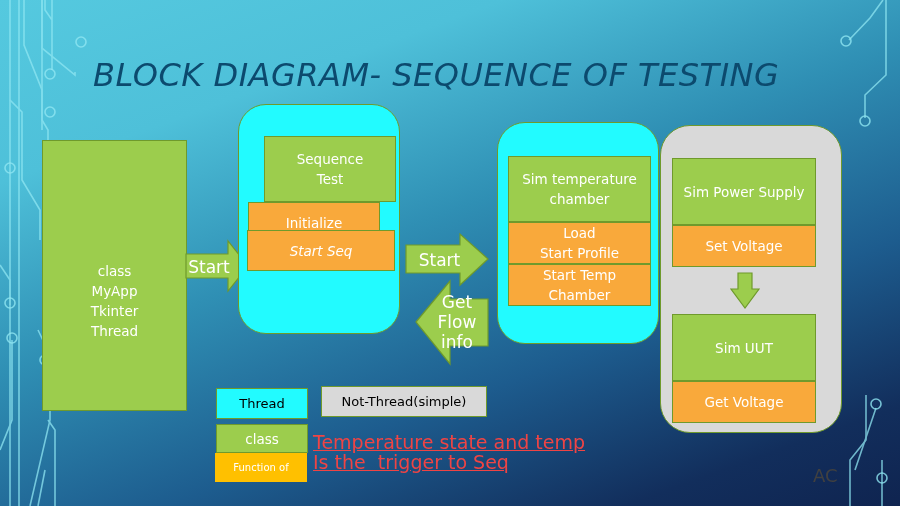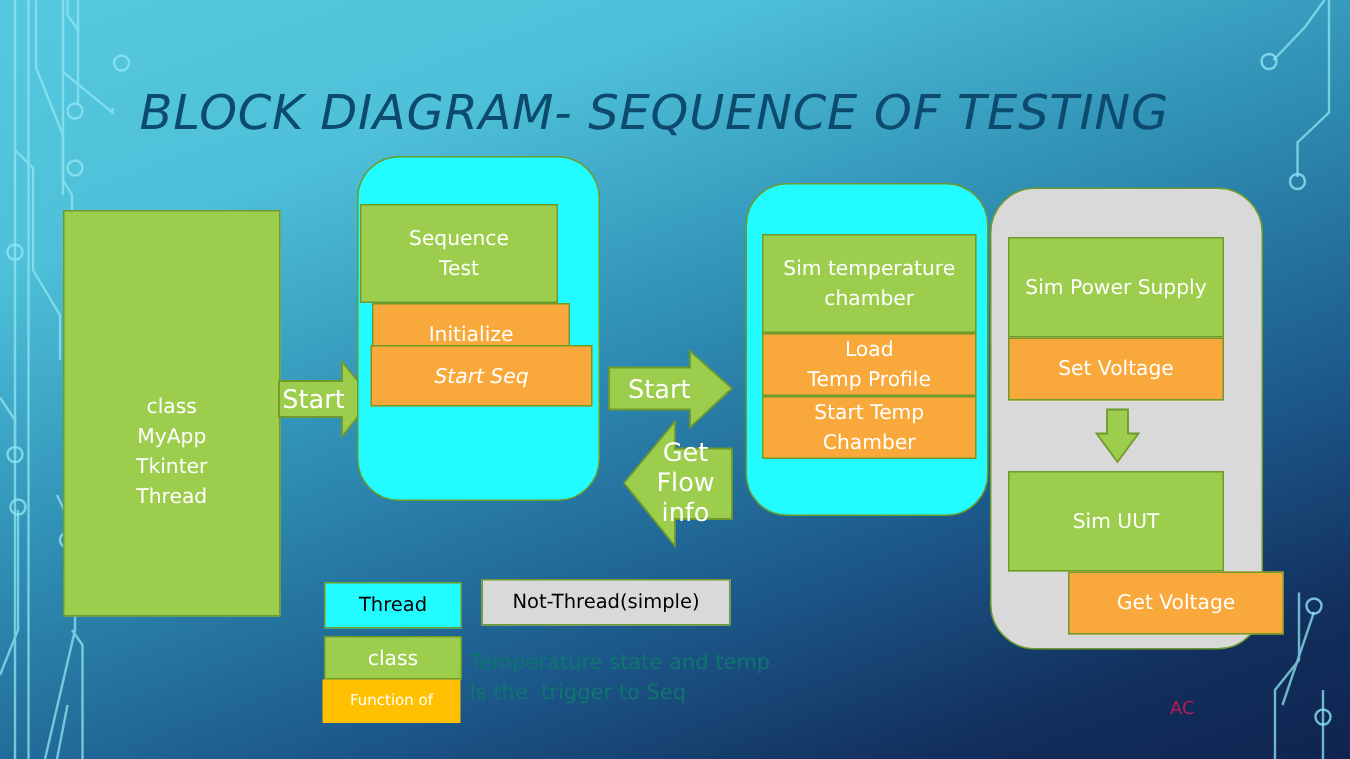--- a/index.html
+++ b/index.html
@@ -15,21 +15,21 @@
     white-space:nowrap;
     font-style:italic;
   }
   .green { background:#9ccd4d; border:1.5px solid #6f9a2c; color:#ffffff; }
   .orange { background:#f9a93b; border:1.5px solid #6f9a2c; color:#ffffff; }
   .cyan-panel { background:#22fbff; border:1.5px solid #6f9a2c; border-radius:28px; }
   .gray-panel { background:#d9d9d9; border:1.5px solid #6f9a2c; border-radius:30px; }
   .box { display:flex; align-items:center; justify-content:center; text-align:center; font-size:13.5px; line-height:20px; }
   .box span { display:block; }
   .lg { font-size:13px; color:#000; }
-  .note { color:#0f766e; font-size:14px; line-height:20px; }
+  .note { color:#ef4444; font-size:19px; line-height:20px;text-decoration:underline; }
   .arrow-label { color:#fff; font-size:17px; text-align:center; line-height:20px; }
   svg.arrow { position:absolute; overflow:visible; }
 </style>
 </head>
 <body>
 
 <svg id="circuit" viewBox="0 0 900 506">
   <g fill="none" stroke="#8fe6f2" stroke-width="1.6" opacity="0.75">
     <path d="M10 0 V506"></path>
     <path d="M19 0 V506"></path>
@@ -74,21 +74,21 @@
     <span>Thread</span>
   </div>
 </div>
 
 <svg class="arrow" style="left:185px; top:240px;" width="65" height="52">
   <polygon points="1,14 43,14 43,1 63,26 43,51 43,38 1,38" fill="#9ccd4d" stroke="#6f9a2c" stroke-width="1.2"></polygon>
 </svg>
 <div class="abs arrow-label" style="left:186px; top:257px; width:46px;">Start</div>
 
 <div class="abs cyan-panel" style="left:238px; top:104px; width:162px; height:230px;"></div>
-<div class="abs box green" style="left:240px; top:136px; width:132px; height:66px;">
+<div class="abs box green" style="left:264px; top:136px; width:132px; height:66px;">
   <div>
     <span>Sequence</span>
     <span>Test</span>
   </div>
 </div>
 <div class="abs box orange" style="left:248px; top:202px; width:132px; height:41px;">Initialize</div>
 <div class="abs box orange" style="left:247px; top:230px; width:148px; height:41px;font-style:italic;">Start Seq</div>
 
 <svg class="arrow" style="left:405px; top:233px;" width="85" height="54">
   <polygon points="1,12 55,12 55,1 83,26 55,52 55,40 1,40" fill="#9ccd4d" stroke="#6f9a2c" stroke-width="1.2"></polygon>
@@ -107,42 +107,42 @@
 <div class="abs cyan-panel" style="left:497px; top:122px; width:162px; height:222px;"></div>
 <div class="abs box green" style="left:508px; top:156px; width:143px; height:66px;">
   <div>
     <span>Sim temperature</span>
     <span>chamber</span>
   </div>
 </div>
 <div class="abs box orange" style="left:508px; top:222px; width:143px; height:42px;">
   <div>
     <span>Load</span>
-    <span>Temp Profile</span>
+    <span>Start Profile</span>
   </div>
 </div>
 <div class="abs box orange" style="left:508px; top:264px; width:143px; height:42px;">
   <div>
     <span>Start Temp</span>
     <span>Chamber</span>
   </div>
 </div>
 
 <div class="abs gray-panel" style="left:660px; top:125px; width:182px; height:308px;"></div>
 <div class="abs box green" style="left:672px; top:158px; width:144px; height:67px;">Sim Power Supply</div>
 <div class="abs box orange" style="left:672px; top:225px; width:144px; height:42px;">Set Voltage</div>
 <svg class="arrow" style="left:730px; top:272px;" width="30" height="38">
   <polygon points="8,1 22,1 22,17 29,17 15,36 1,17 8,17" fill="#9ccd4d" stroke="#6f9a2c" stroke-width="1.2"></polygon>
 </svg>
 <div class="abs box green" style="left:672px; top:314px; width:144px; height:67px;">Sim UUT</div>
-<div class="abs box orange" style="left:672px; top:381px; width:144px; height:42px;margin-left:40px;">Get Voltage</div>
+<div class="abs box orange" style="left:672px; top:381px; width:144px; height:42px;">Get Voltage</div>
 
 <div class="abs box lg" style="left:216px; top:388px; width:92px; height:31px; background:#22fbff; border:1.5px solid #6f9a2c;">Thread</div>
 <div class="abs box lg" style="left:321px; top:386px; width:166px; height:31px; background:#d9d9d9; border:1.5px solid #6f9a2c;">Not-Thread(simple)</div>
 <div class="abs box" style="left:216px; top:424px; width:92px; height:29px; background:#9ccd4d; border:1.5px solid #6f9a2c; color:#fff;">class</div>
 <div class="abs box" style="left:215px; top:453px; width:92px; height:29px; background:#ffc000; color:#fff; font-size:10px;">Function of</div>
 
 <div class="abs note" style="left:313px; top:432px;">
   <span style="display:block; white-space:pre">Temperature state and temp</span>
   <span style="display:block; white-space:pre">Is the  trigger to Seq</span>
 </div>
 
-<div class="abs" style="left:780px; top:465px; color:#be185d; font-size:12px;">AC</div>
+<div class="abs" style="left:813px; top:465px; color:#404040; font-size:18px;">AC</div>
 
 </body></html>

